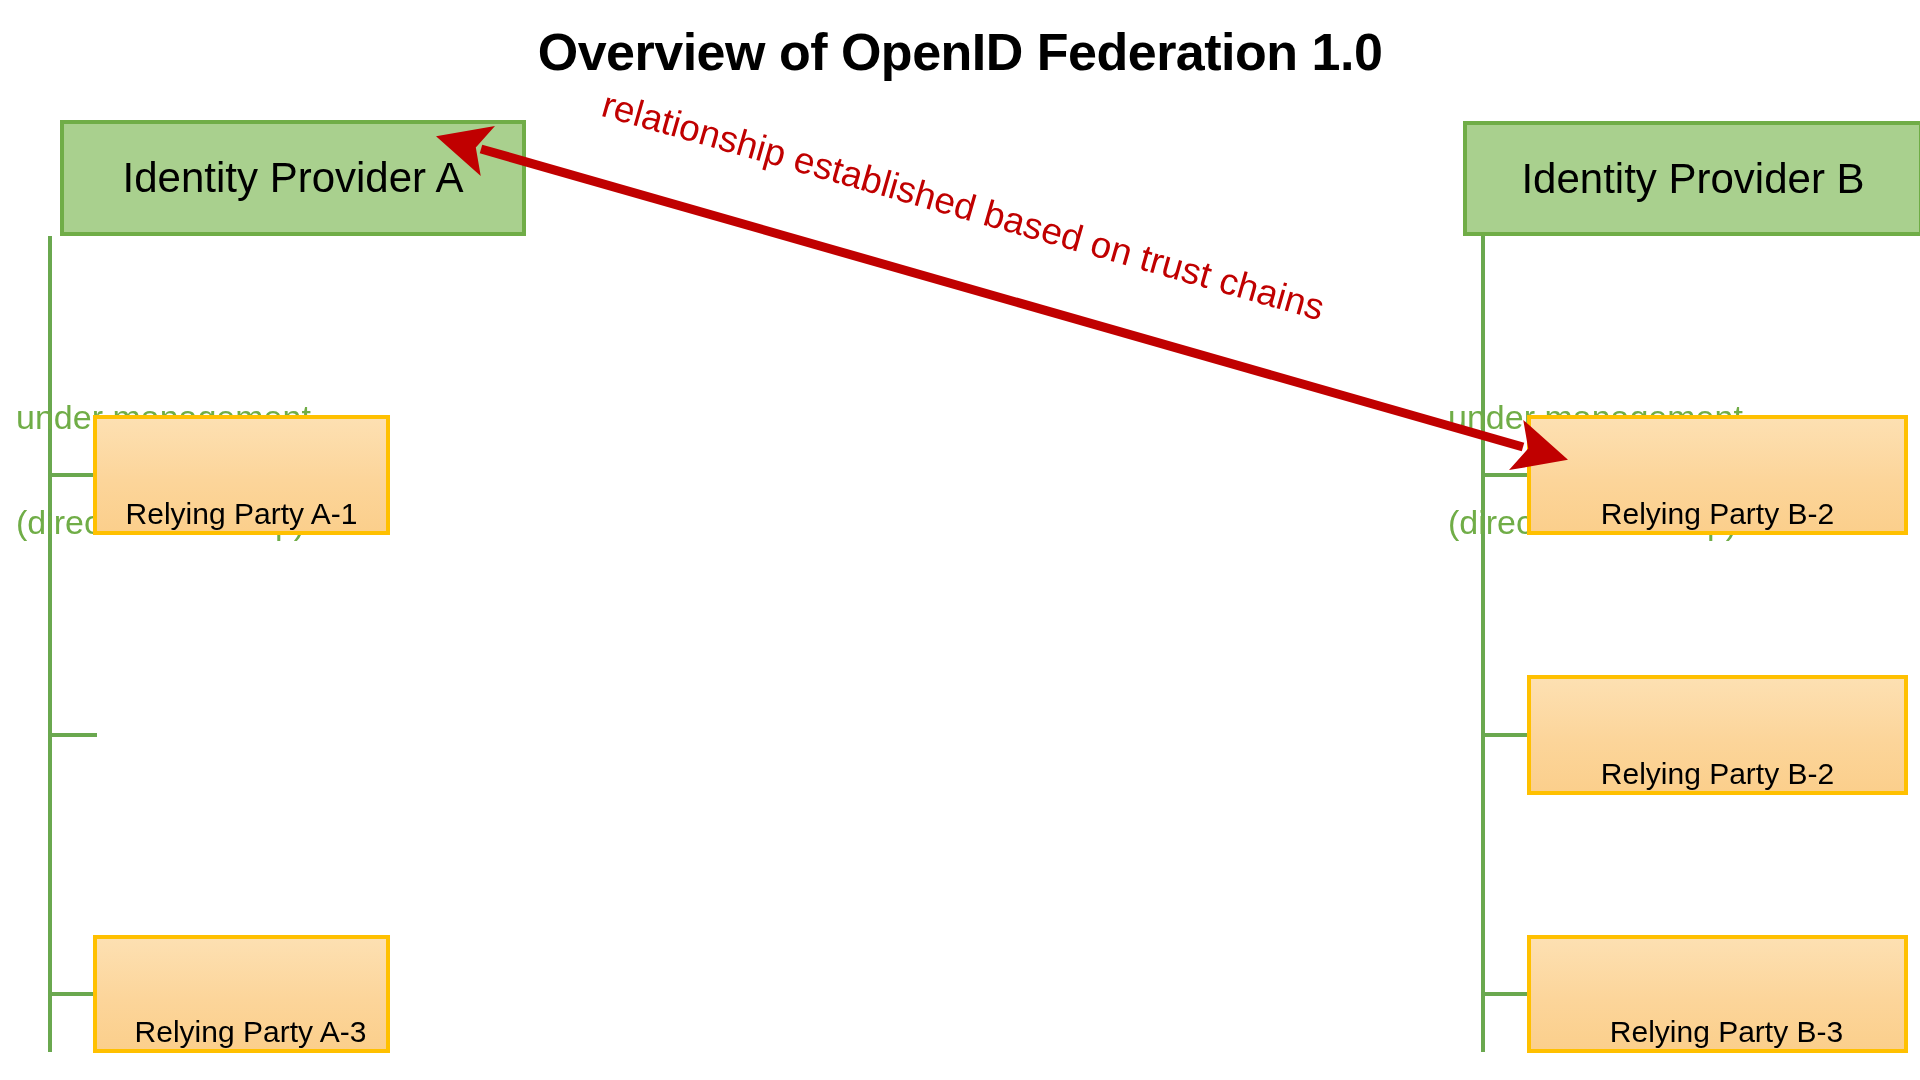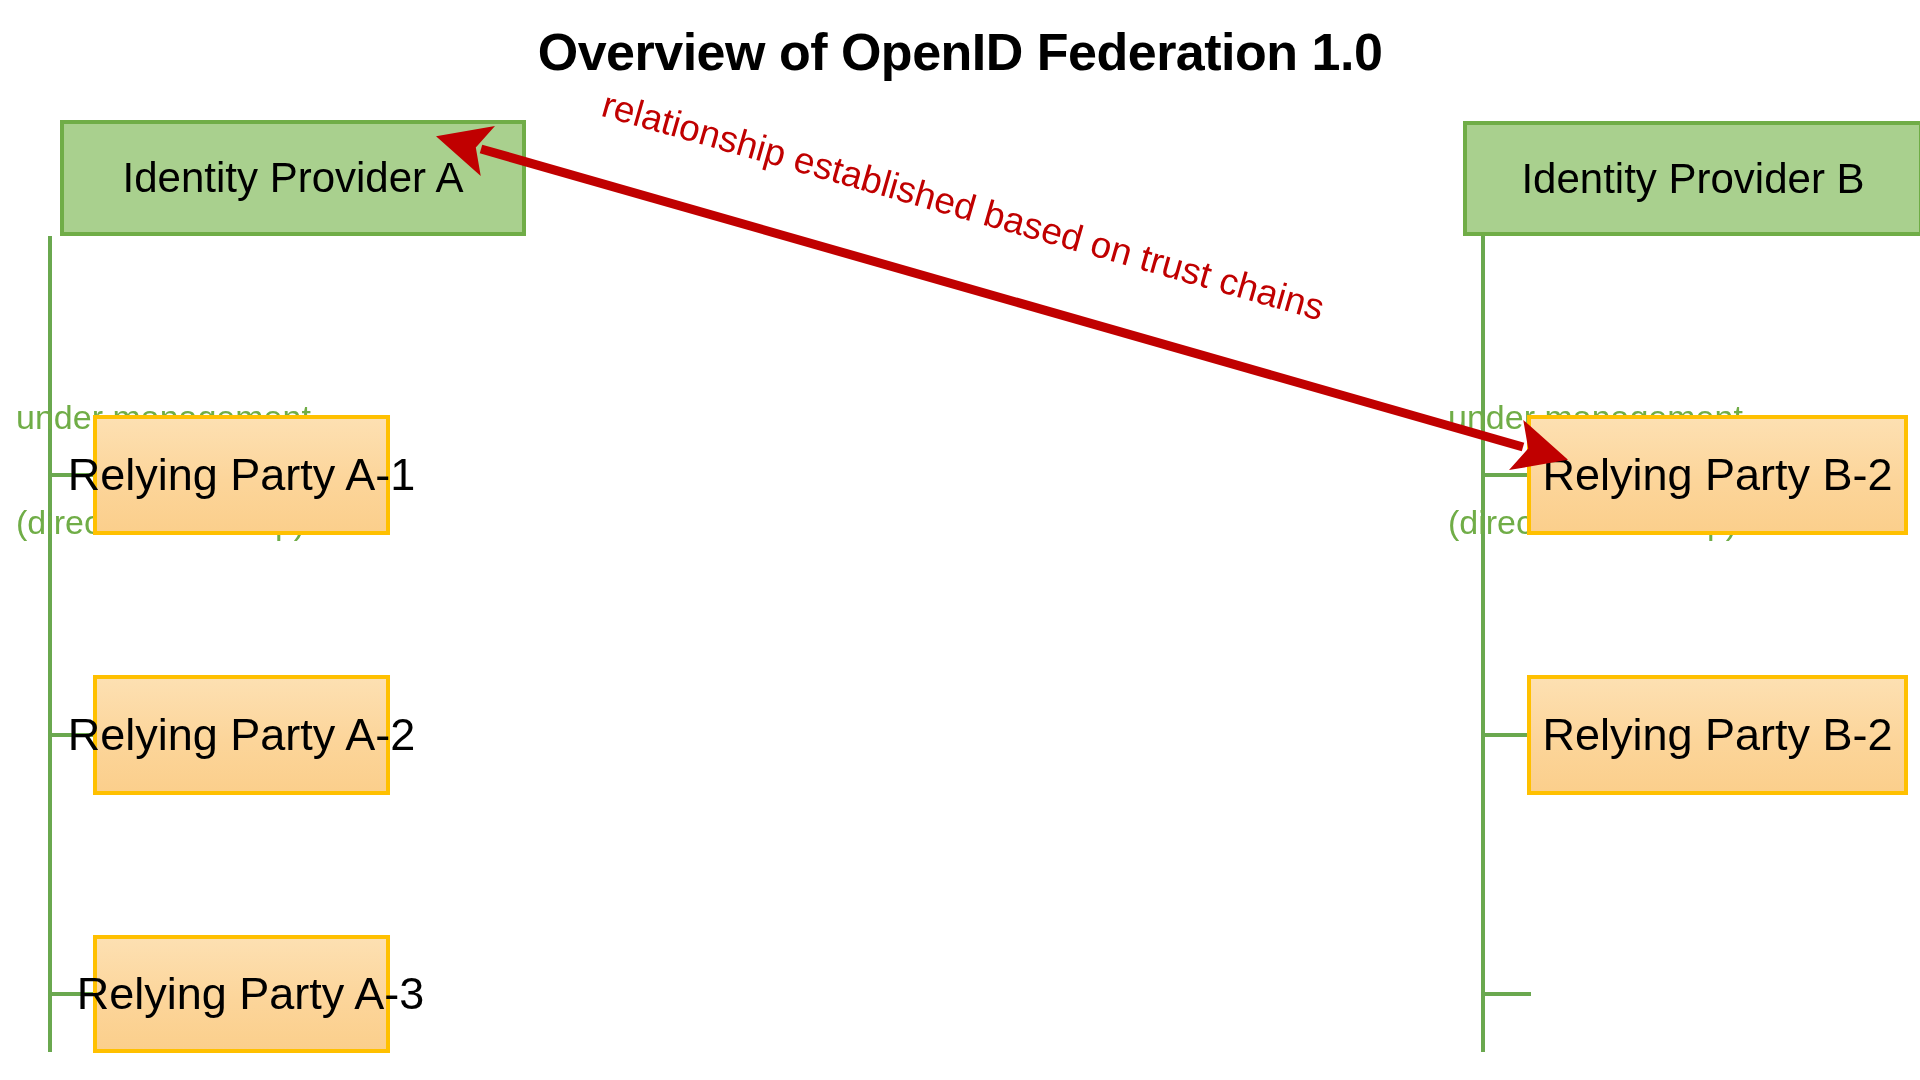--- a/index.html
+++ b/index.html
@@ -49,23 +49,23 @@
   #idp-a-box { left: 12px;   top: 120px; width: 466px; height: 116px; margin-left: 48px; }
   #idp-b-box { left: 1448px; top: 121px; width: 460px; height: 115px; margin-left: 15px; }
 
   
   .rp-box {
     position: absolute;
     box-sizing: border-box;
     background: linear-gradient(180deg, #fde0b2 0%, #fcd59a 55%, #fbcf8c 100%);
     border: 4px solid #ffc000;
     display: flex;
-    align-items: center;
+    align-items: flex-end;
     justify-content: center;
-    font-size: 45px;
+    font-size: 30px;
     color: #000000;
     white-space: nowrap;
   }
   .rp-left  { left: 93px;   width: 297px; }
   .rp-right { left: 1527px; width: 381px; }
   .rp-row-1 { top: 415px; height: 120px; }
   .rp-row-2 { top: 675px; height: 120px; }
   .rp-row-3 { top: 935px; height: 118px; padding-left: 18px; }
 
   
@@ -138,23 +138,20 @@
   <div class="tree-branch branch-a branch-row-3"></div>
 
   <div class="mgmt-caption" id="mgmt-caption-a">
     <div>under management</div>
     <div>(direct relationship)</div>
   </div>
 
   <div class="rp-box rp-left rp-row-1">
     <span>Relying Party A-1</span>
   </div>
-  <div class="rp-box rp-left rp-row-2">
-    <span>Relying Party A-2</span>
-  </div>
   <div class="rp-box rp-left rp-row-3">
     <span>Relying Party A-3</span>
   </div>
 
   <div class="provider-box" id="idp-b-box">
     <span>Identity Provider B</span>
   </div>
 
   <div class="tree-trunk" id="trunk-b"></div>
   <div class="tree-branch branch-b branch-row-1"></div>
@@ -165,20 +162,23 @@
     <div>under management</div>
     <div>(direct relationship)</div>
   </div>
 
   <div class="rp-box rp-right rp-row-1">
     <span>Relying Party B-2</span>
   </div>
   <div class="rp-box rp-right rp-row-2">
     <span>Relying Party B-2</span>
   </div>
+  <div class="rp-box rp-right rp-row-3">
+    <span>Relying Party B-3</span>
+  </div>
 
   <svg id="trust-arrow-svg" viewBox="0 0 1920 1080">
     <defs>
       <marker id="arrowhead-start" markerWidth="6" markerHeight="6" refX="5.2" refY="3" orient="auto" markerUnits="strokeWidth">
         <path d="M 6,0.1 L 0,3 L 6,5.9 L 4.6,3 Z" fill="#c00000"></path>
       </marker>
       <marker id="arrowhead-end" markerWidth="6" markerHeight="6" refX="0.8" refY="3" orient="auto" markerUnits="strokeWidth">
         <path d="M 0,0.1 L 6,3 L 0,5.9 L 1.4,3 Z" fill="#c00000"></path>
       </marker>
     </defs>

